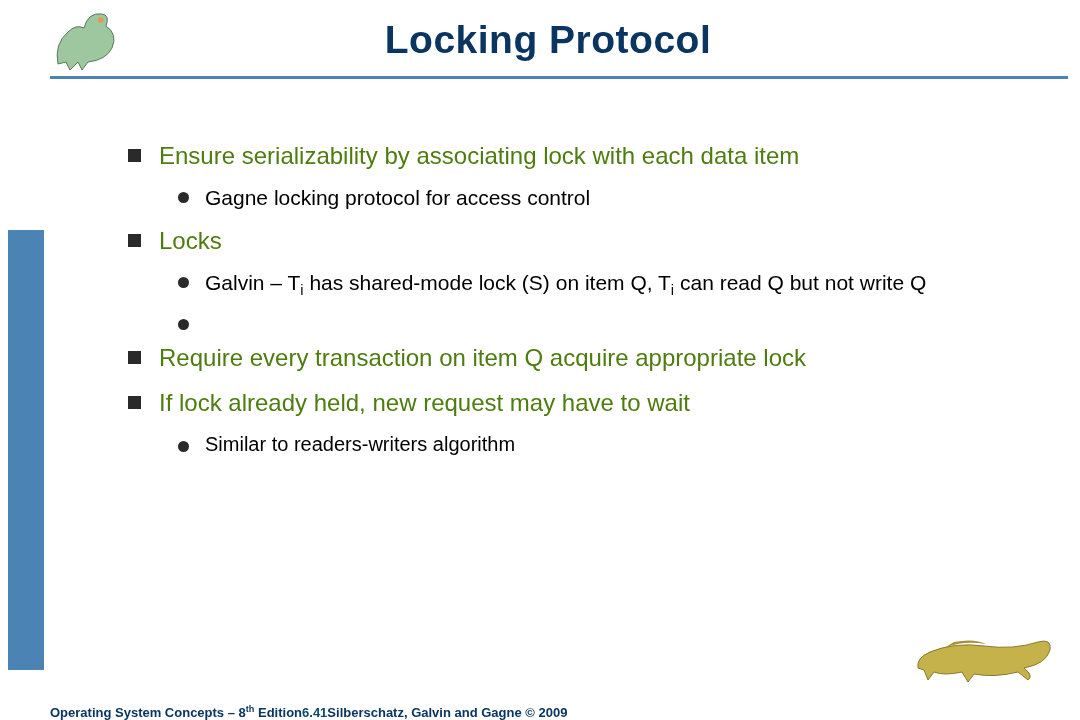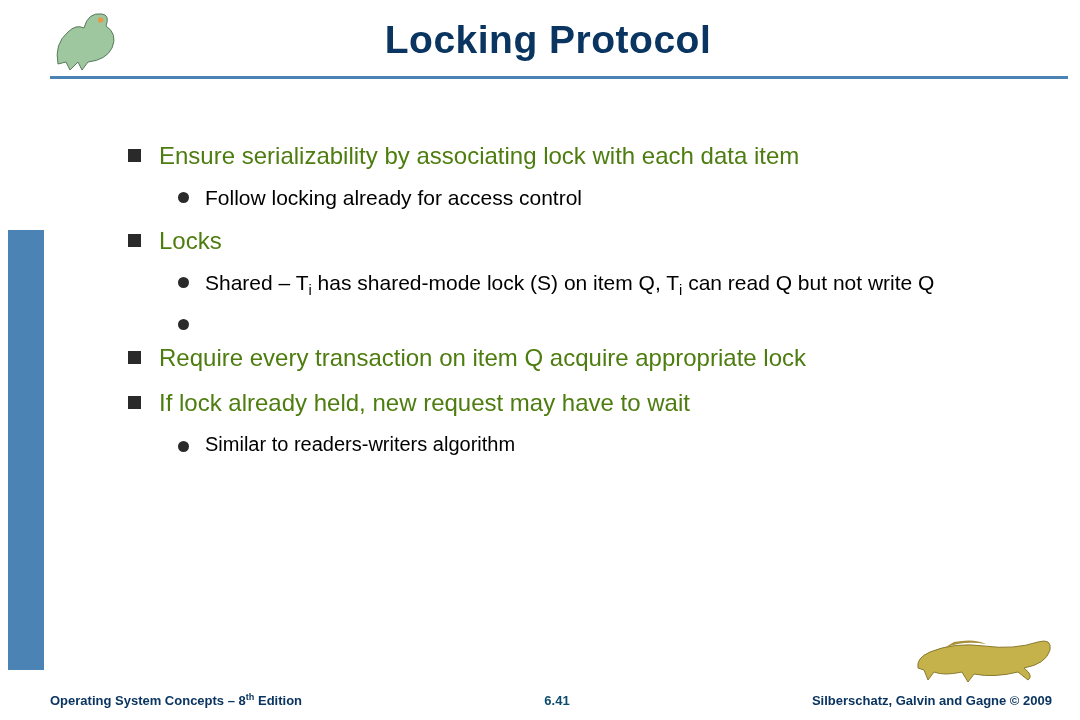--- a/index.html
+++ b/index.html
@@ -86,26 +86,25 @@
     flex: 0 0 auto;
     margin-top: 8px;
     margin-right: 16px;
   }
   sub {
     font-size: 0.7em;
     vertical-align: sub;
   }
   .footer {
     position: absolute;
-    bottom: 12px;
+    bottom: 0;
     left: 42px;
     right: 36px;
     display: flex;
     align-items: flex-end;
-    justify-content: space-between;
     font-size: 13px;
     font-weight: bold;
     color: #0a3560;
   }
   .footer .pg {
     color: #0c4a6e;
     font-size: 13px;
   }
   sup {
     font-size: 0.7em;
@@ -145,32 +144,32 @@
 
   <div class="content">
 
     <div class="item-l1">
       <span class="bullet-sq"></span>
       <span>Ensure serializability by associating lock with each data item</span>
     </div>
 
     <div class="item-l2">
       <span class="bullet-dot"></span>
-      <span>Follow locking already for access control</span>
+      <span>Gagne locking protocol for access control</span>
     </div>
 
     <div class="item-l1">
       <span class="bullet-sq"></span>
       <span>Locks</span>
     </div>
 
     <div class="item-l2">
       <span class="bullet-dot"></span>
       <span>
-        <span>Shared – T</span><sub>i</sub><span> has shared-mode lock (S) on item Q, T</span><sub>i</sub><span> can read Q but not write Q</span>
+        <span>Galvin – T</span><sub>i</sub><span> has shared-mode lock (S) on item Q, T</span><sub>i</sub><span> can read Q but not write Q</span>
       </span>
     </div>
 
     <div class="item-l2">
       <span class="bullet-dot"></span>
     </div>
 
     <div class="item-l1">
       <span class="bullet-sq"></span>
       <span>Require every transaction on item Q acquire appropriate lock</span>

